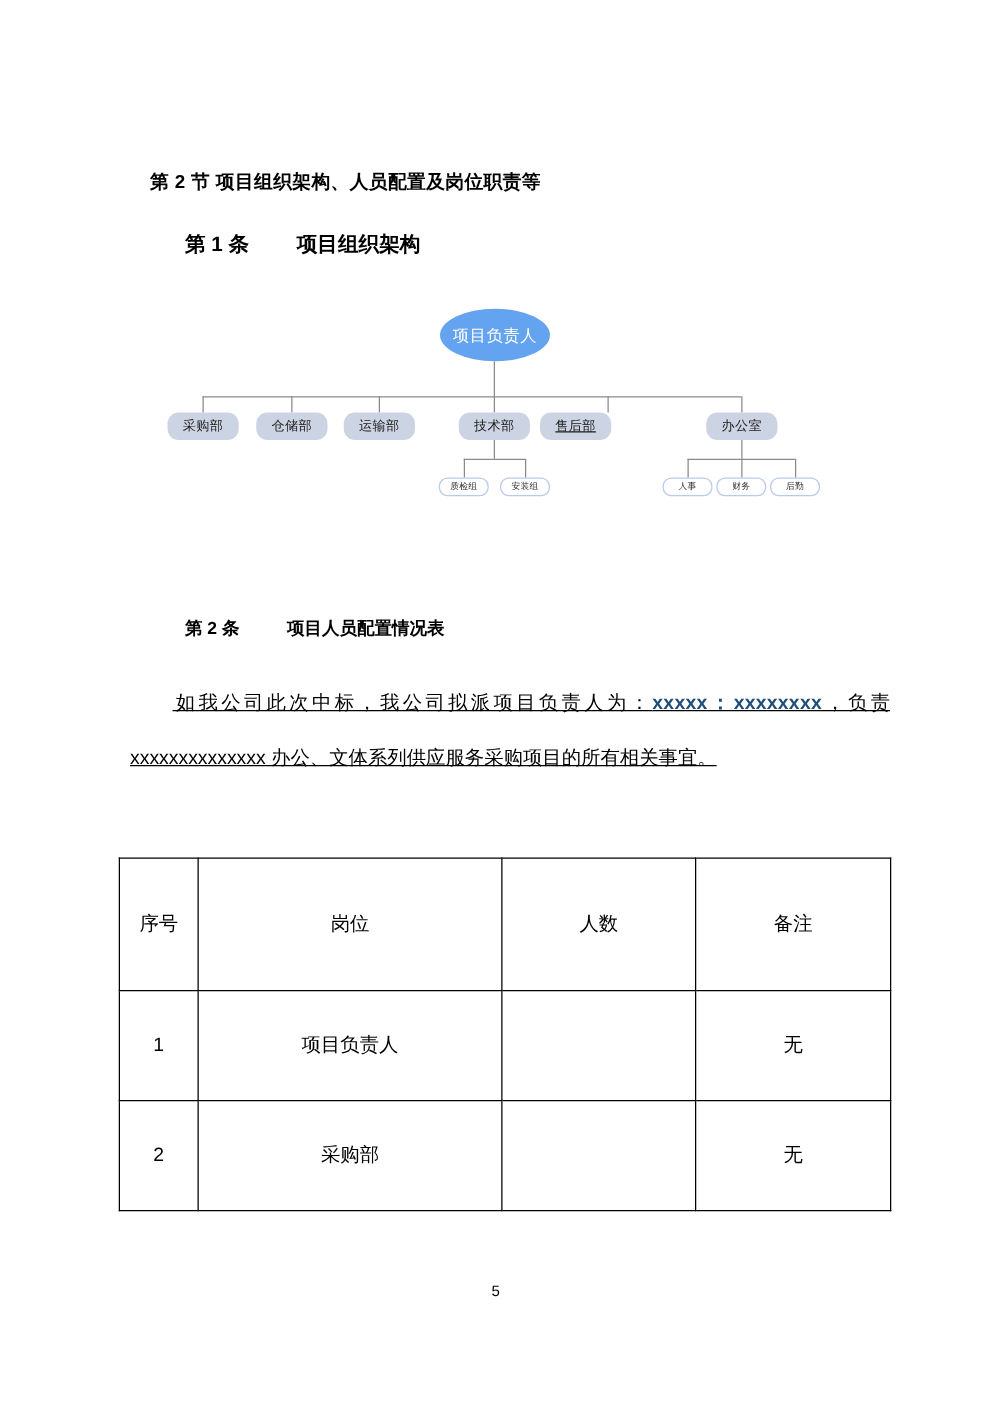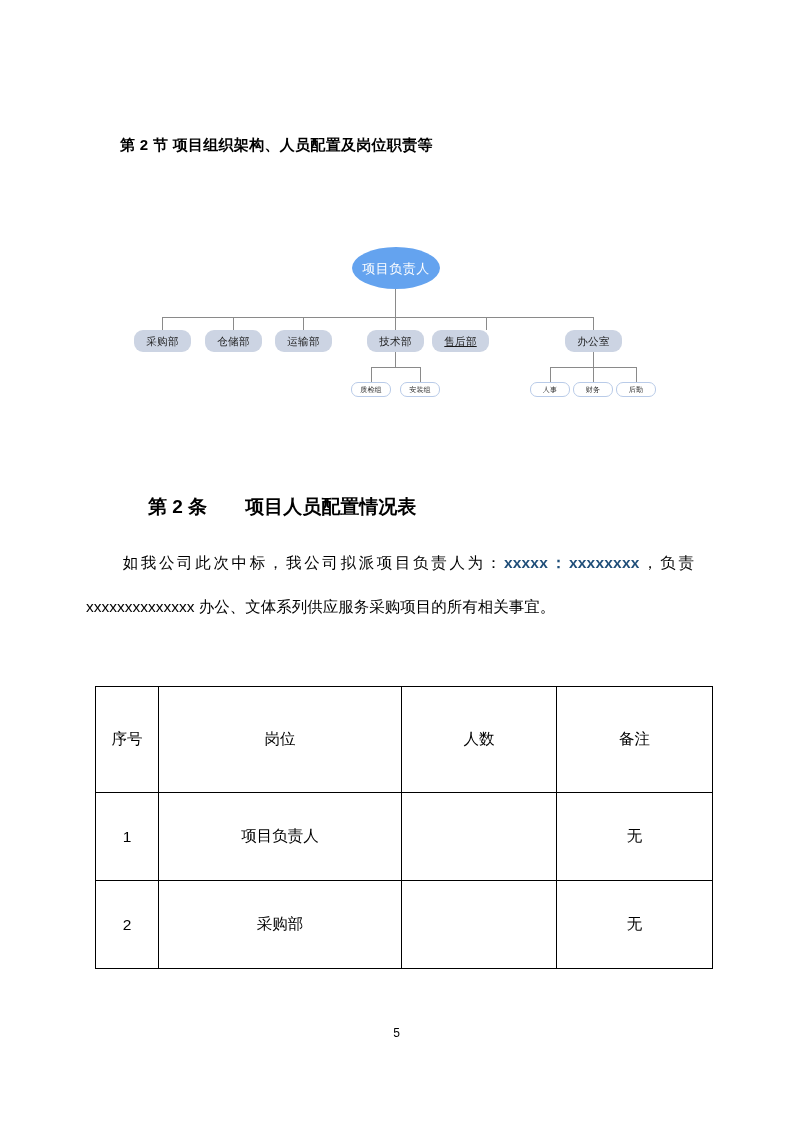--- a/index.html
+++ b/index.html
@@ -36,21 +36,21 @@
     left: 148px;
     top: 185px;
     font-size: 16.5px;
     font-weight: bold;
     white-space: nowrap;
   }
   .h-article-2 {
     position: absolute;
     left: 148px;
     top: 494px;
-    font-size: 19px;
+    font-size: 14px;
     font-weight: bold;
     white-space: nowrap;
   }
   .h-article-1 .num, .h-article-2 .num { display: inline-block; }
   .h-article-1 .gap, .h-article-2 .gap { display: inline-block; width: 38px; }
 
   
   .org {
     position: absolute;
     left: 0;
@@ -103,27 +103,28 @@
   .line {
     position: absolute;
     background: #8a8a8a;
   }
   .line-h { height: 1px; }
   .line-v { width: 1px; }
 
   
   .para {
     position: absolute;
-    left: 86px;
+    left: 104px;
     top: 541px;
     width: 608px;
     font-size: 15.5px;
     line-height: 44px;
     text-align: justify;
     text-justify: inter-ideograph;
+    text-decoration: underline;
   }
   .para .indent { display: inline-block; width: 34px; }
   .para .blue {
     color: #1f4e79;
     font-weight: bold;
     letter-spacing: 0.2px;
   }
 
   
   .tbl {
@@ -160,20 +161,21 @@
     color: #000000;
   }
 </style>
 </head>
 <body>
 
 <div class="page">
 
   <div class="h-section">第 2 节  项目组织架构、人员配置及岗位职责等</div>
 
+  <div class="h-article-1"><span class="num">第 1 条</span><span class="gap"></span><span class="ttl">项目组织架构</span></div>
 
   <div class="org">
 
     <div class="node node-root">项目负责人</div>
 
     <div class="line line-v" style="left:395px; top:59px; height:28px;"></div>
 
     <div class="line line-h" style="left:162px; top:87px; width:431px;"></div>
 
     <div class="line line-v" style="left:162px; top:87px; height:13px;"></div>

